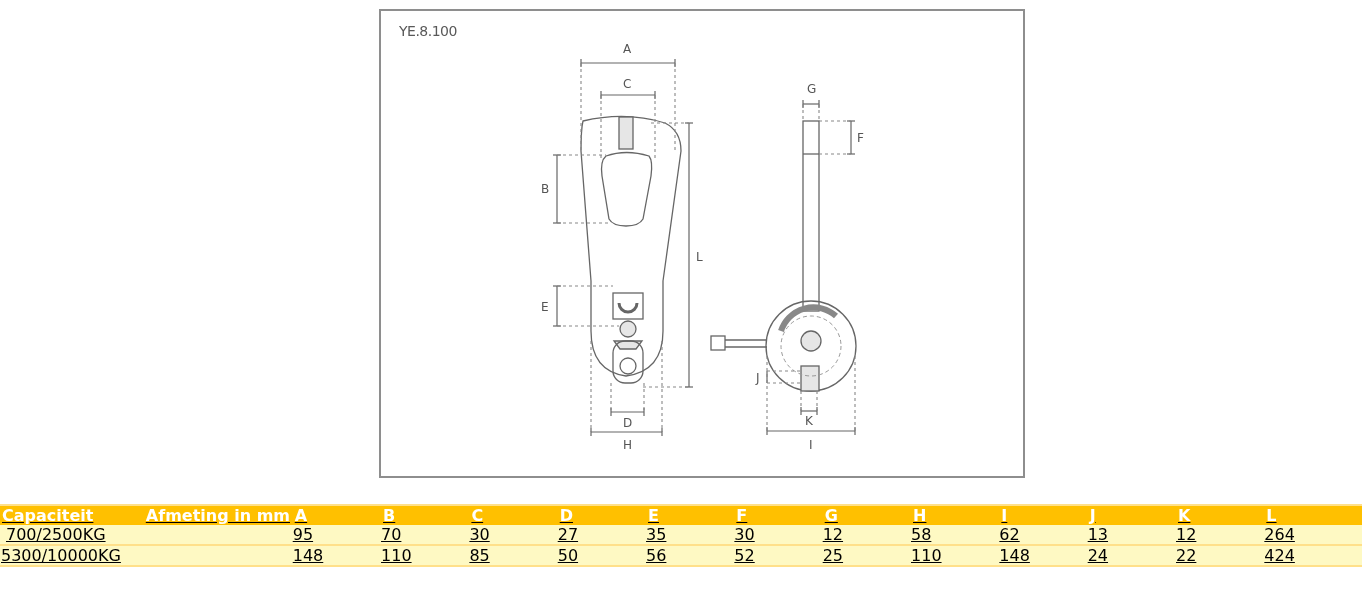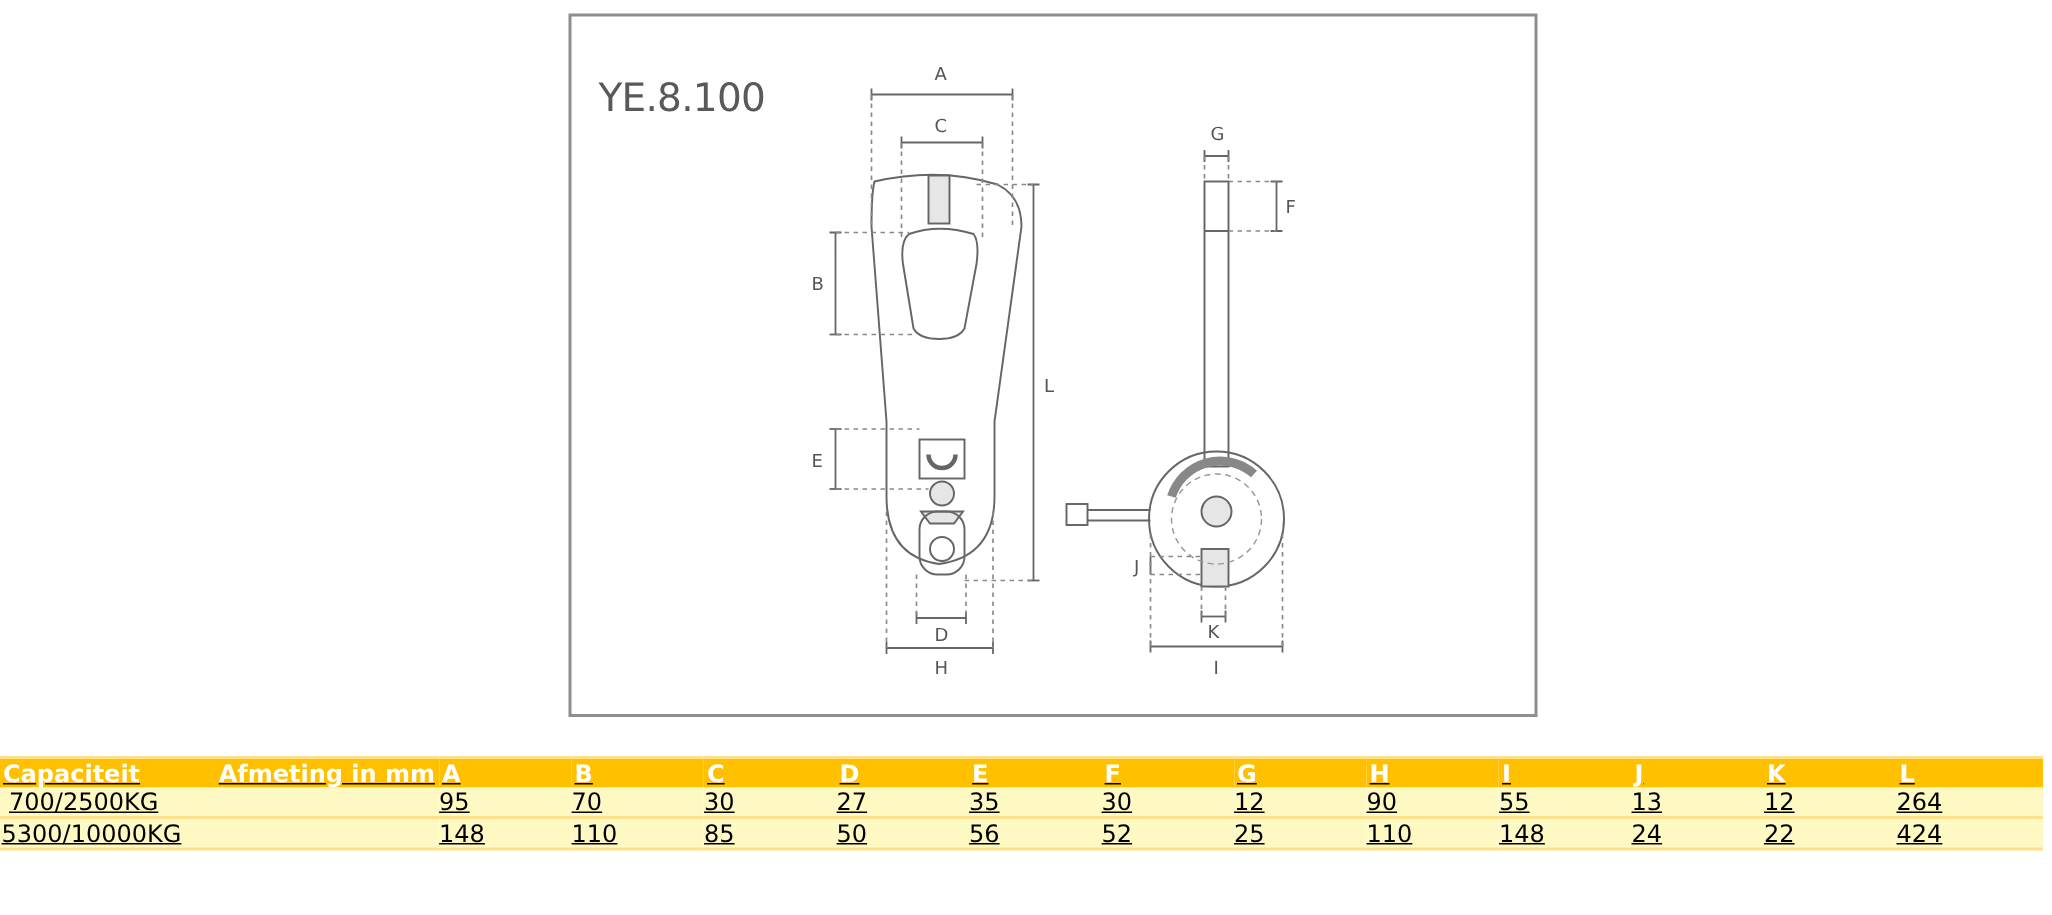--- a/index.html
+++ b/index.html
@@ -2,22 +2,22 @@
 <html><head>
   <meta charset="utf-8">
   <style>
     html, body { margin: 0; padding: 0; background: #ffffff; }
     body { width: 1368px; height: 610px; position: relative; overflow: hidden; font-family: "Liberation Sans", sans-serif; }
     .figure-frame {
       position: absolute; left: 379px; top: 9px; width: 646px; height: 469px;
       border: 2px solid #8e8e8e; box-sizing: border-box; background: #fff;
     }
     .figure-title {
-      position: absolute; left: 18px; top: 12px; font-size: 26px; color: #595959;
-      font-family: "DejaVu Sans", sans-serif; letter-spacing: -0.5px; margin-top: 28px;
+      position: absolute; left: 18px; top: 12px; font-size: 14px; color: #595959;
+      font-family: "DejaVu Sans", sans-serif; letter-spacing: -0.5px;
     }
     .drawing { position: absolute; left: 0; top: 0; }
     .drawing text { font-family: "DejaVu Sans", sans-serif; font-size: 12px; fill: #555; }
     .spec-table {
       position: absolute; left: 0; top: 504px; width: 1362px; border-collapse: collapse;
       font-family: "DejaVu Sans", sans-serif; font-size: 16px; text-decoration: underline;
     }
     .spec-table th {
       background: #ffc000; color: #ffffff; font-weight: bold; text-align: left;
       height: 19px; padding: 0 0 0 2px; border-top: 2px solid #ffe08a;
@@ -192,22 +192,22 @@
     <tr class="odd r1">
       <td class="cap">700/2500KG</td>
       <td></td>
       <td class="num">95</td>
       <td class="num">70</td>
       <td class="num">30</td>
       <td class="num">27</td>
       <td class="num">35</td>
       <td class="num">30</td>
       <td class="num">12</td>
-      <td class="num">90</td>
-      <td class="num">55</td>
+      <td class="num">58</td>
+      <td class="num">62</td>
       <td class="num">13</td>
       <td class="num">12</td>
       <td class="num">264</td>
     </tr>
     <tr class="odd r3">
       <td class="cap">5300/10000KG</td>
       <td></td>
       <td class="num">148</td>
       <td class="num">110</td>
       <td class="num">85</td>

